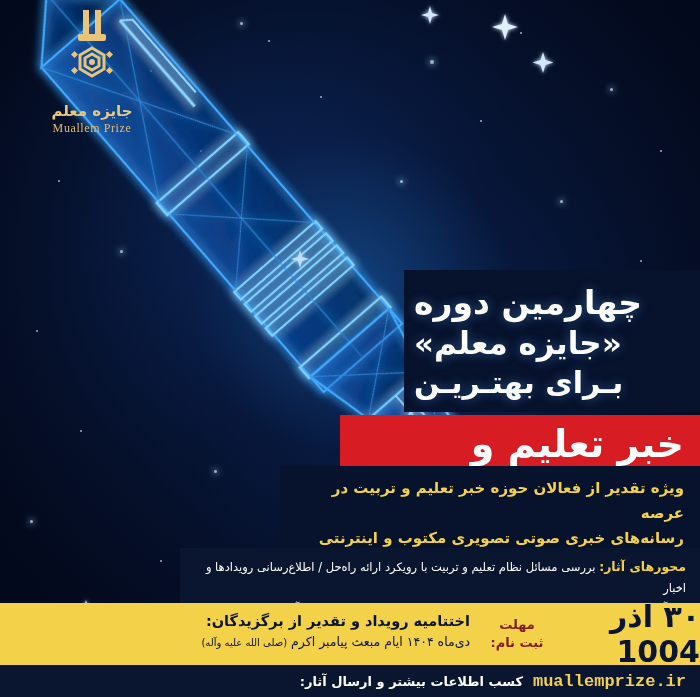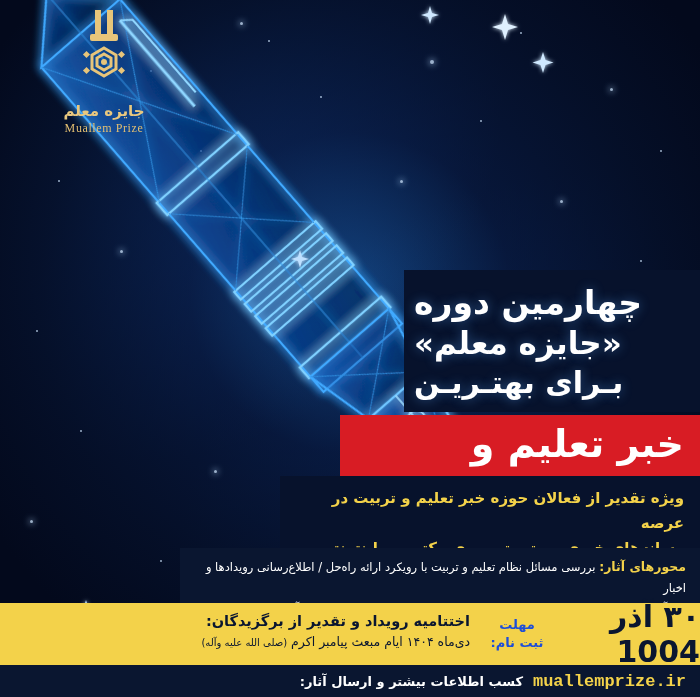--- a/index.html
+++ b/index.html
@@ -19,21 +19,21 @@
   }
   
   .stars{position:absolute;inset:0;pointer-events:none;}
   .star{position:absolute;background:#cfe6ff;border-radius:50%;opacity:.75;}
   .star.big{box-shadow:0 0 6px 1px rgba(180,220,255,.85);}
 
   
   .pen-wrap{position:absolute;left:0;top:0;width:700px;height:697px;}
 
   
-  .logo{position:absolute;left:44px;top:8px;width:120px;text-align:center;color:#e8c57a;}
+  .logo{position:absolute;left:32px;top:8px;width:120px;text-align:center;color:#e8c57a;}
   .logo-mark{width:64px;height:92px;margin:0 auto;}
   .logo-fa{font-size:15px;font-weight:bold;margin-top:2px;letter-spacing:.5px;color:#e9c87f;}
   .logo-en{font-size:12px;margin-top:1px;color:#e3bf72;letter-spacing:.6px;font-family:"Liberation Serif",serif;}
 
   
   .headline{
     position:absolute;right:0;top:270px;width:296px;
     background:#07122c;
     padding:12px 14px 10px 10px;
     box-sizing:border-box;
@@ -51,21 +51,21 @@
     position:absolute;right:0;top:415px;width:360px;
     background:#d81c24;
     color:#fff;
     padding:9px 16px 11px 12px;
     box-sizing:border-box;
     text-align:right;
   }
   .redband .t{font-size:38px;font-weight:bold;line-height:1.1;letter-spacing:0.5px;}
 
   .subtext{
-    position:absolute;right:0;top:476px;width:420px;
+    position:absolute;right:0;top:466px;width:420px;
     background:#07122c;
     color:#f3d24a;
     padding:10px 16px 10px 12px;
     box-sizing:border-box;
     text-align:right;
     font-size:15px;line-height:1.65;font-weight:bold;
   }
 
   .axes{
     position:absolute;right:0;top:548px;width:520px;
@@ -87,21 +87,21 @@
   }
   .closing-right{
     flex:1 1 auto;padding:8px 14px 4px 6px;text-align:right;
   }
   .cl-1{font-size:14.5px;font-weight:bold;line-height:1.4;}
   .cl-2{font-size:12.5px;line-height:1.45;margin-top:2px;}
   .cl-2 .paren{font-size:10px;}
   .deadline{
     flex:0 0 62px;display:flex;flex-direction:column;justify-content:center;
     align-items:center;font-size:13px;font-weight:bold;line-height:1.35;
-    color:#1d4ed8;padding:0 2px;
+    color:#7f1d1d;padding:0 2px;
   }
   .deadline-date{
     flex:0 0 150px;display:flex;align-items:center;justify-content:center;
     font-size:30px;font-weight:bold;color:#0a1630;letter-spacing:1px;
   }
 
   .footer{
     position:absolute;left:0;right:0;top:665px;height:32px;
     background:#0a1630;color:#fff;
     display:flex;align-items:center;justify-content:flex-start;

